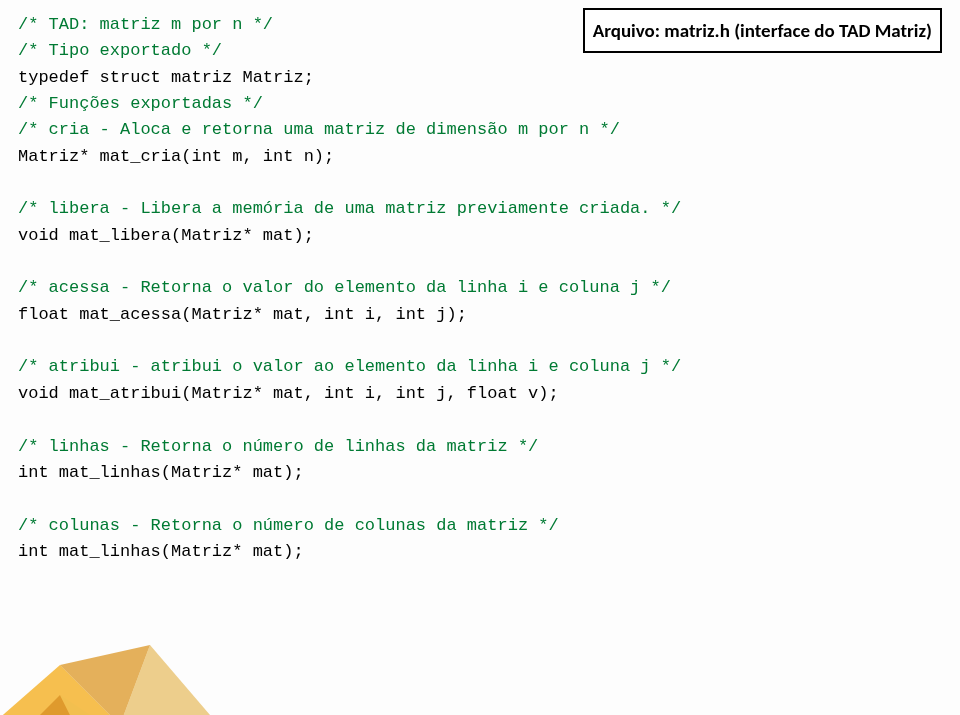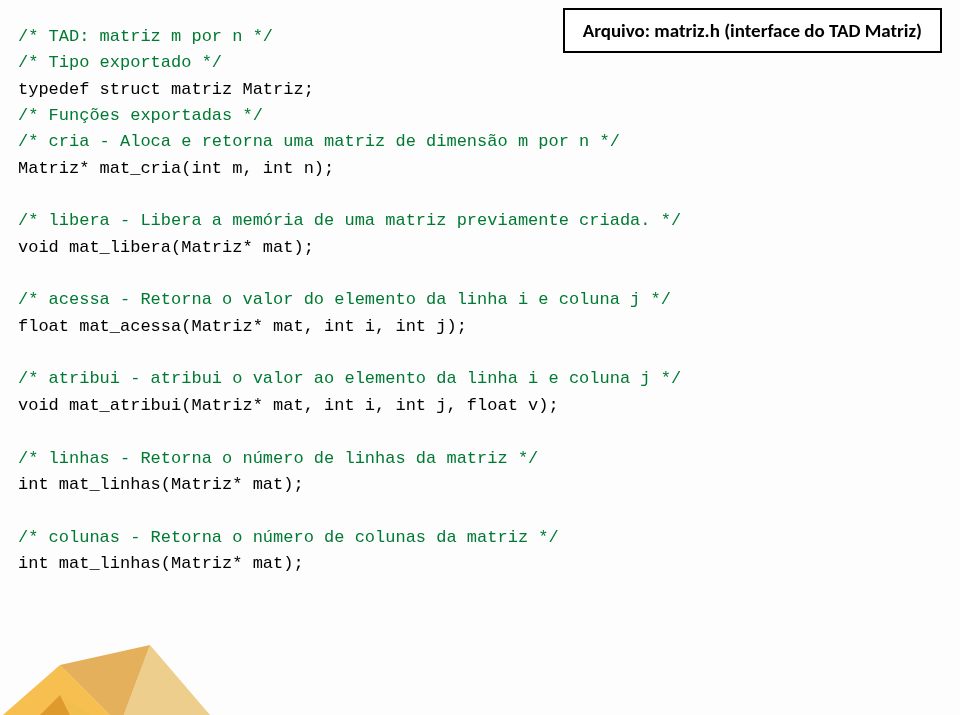--- a/index.html
+++ b/index.html
@@ -29,32 +29,31 @@
   .decor svg {
     width: 100%;
     height: 100%;
   }
   .file-badge {
     position: absolute;
     top: 8px;
     right: 18px;
     border: 2px solid #000;
     background: #fff;
-    padding: 6px 18px;
+    padding: 6px 8px;
     font-family: Calibri, Arial, sans-serif;
     font-weight: 700;
     font-size: 19px;
     color: #000;
   }
   .code {
     position: relative;
     z-index: 1;
     white-space: pre;
     color: #000;
-    margin-top: 12px;
   }
   .comment { color: #007a33; }
   pre { font-family: inherit; }
 </style>
 </head>
 <body>
 
 <div class="decor">
   <svg viewBox="0 0 260 260">
     <polygon points="10,240 90,170 150,230" fill="#f5b430" fill-opacity="0.85"></polygon>

